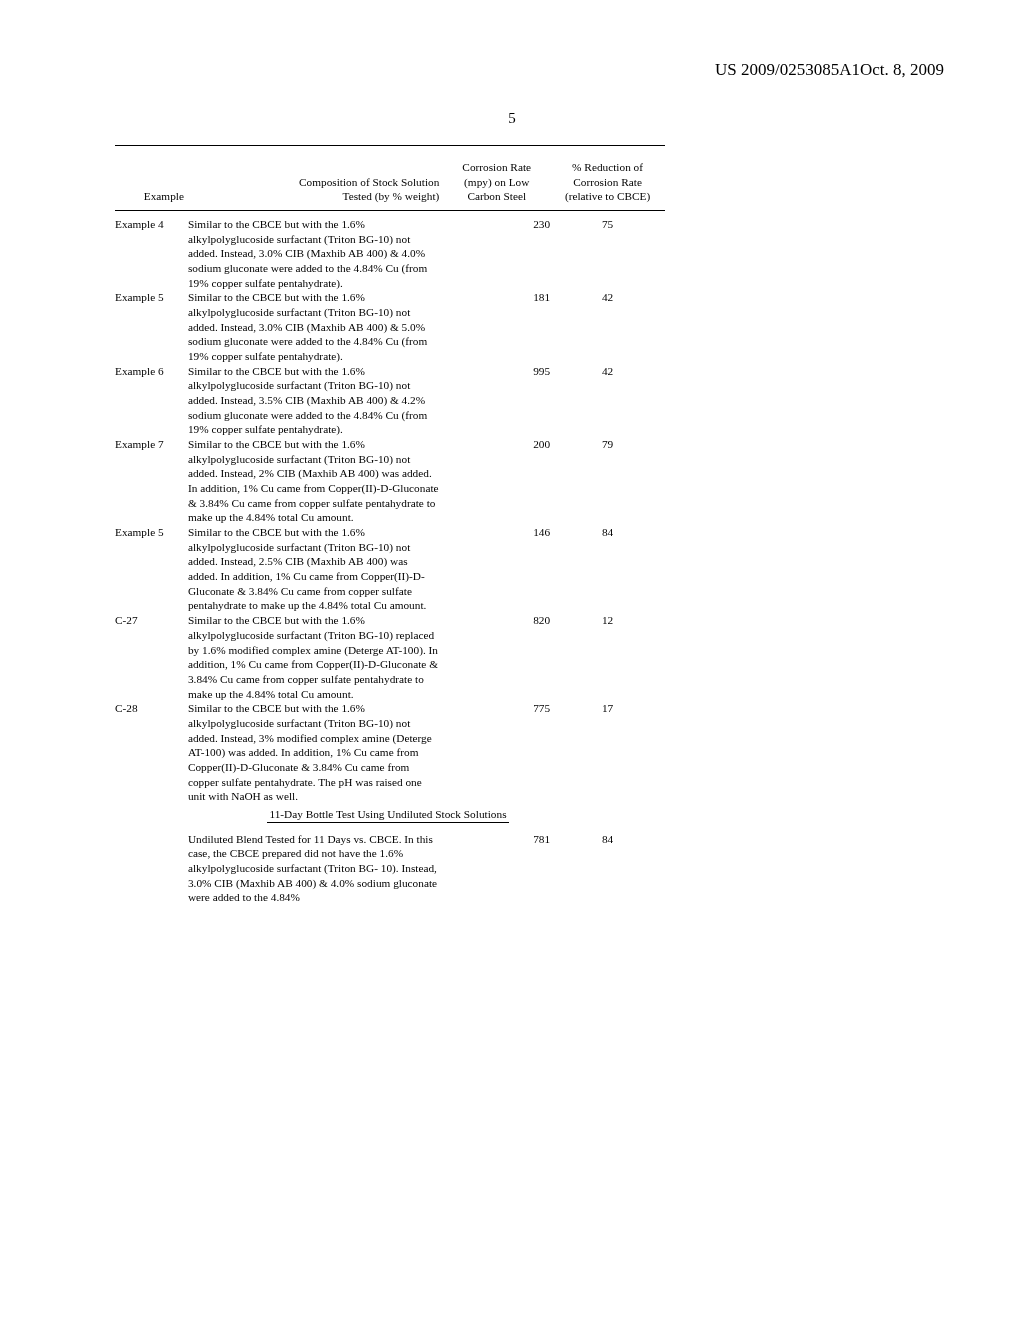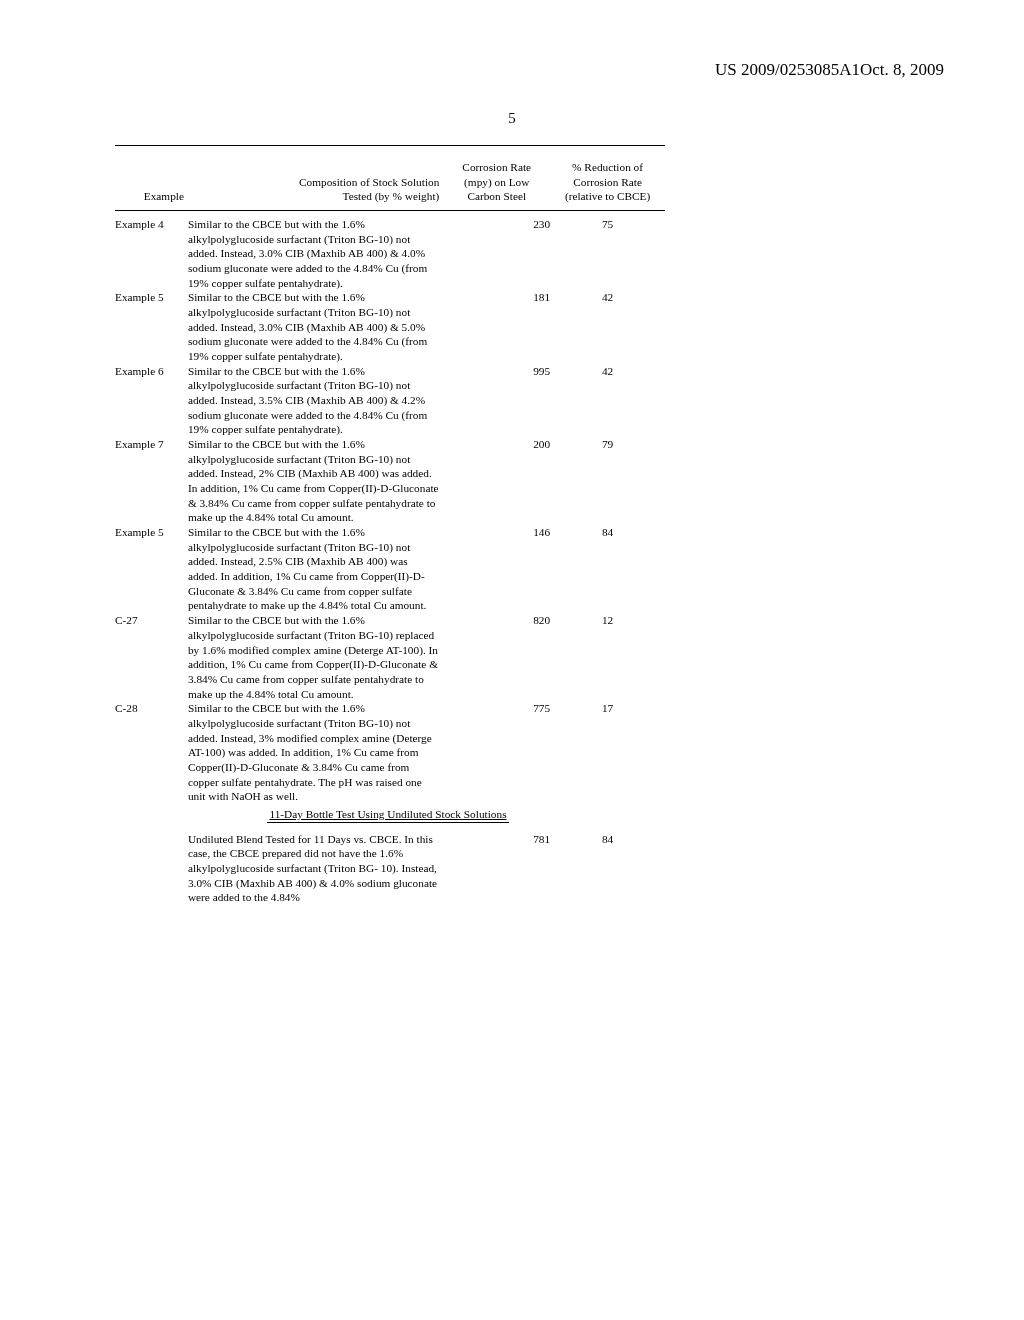--- a/index.html
+++ b/index.html
@@ -53,21 +53,21 @@
     thead tr th:nth-child(4) { text-align: center; margin-top: 7px; }
     tbody td {
       vertical-align: top;
       padding: 0 4px 0 0;
     }
     tbody td:nth-child(1) { width: 70px; white-space: nowrap; }
     tbody td:nth-child(2) { width: 260px; }
     tbody td:nth-child(3) { width: 110px; text-align: right; }
     tbody td:nth-child(4) { width: 110px; text-align: center; }
     .section-row td { text-align: center; padding-top: 3px; padding-bottom: 3px; }
-    .section-row td div { display: inline-block; border-bottom: 1px solid #000; width: auto; padding: 0 2px; text-decoration: underline; }
+    .section-row td div { display: inline-block; border-bottom: 1px solid #000; width: auto; padding: 0 2px; }
     tbody tr.spacer td { height: 6px; }
   </style>
 </head>
 <body>
 
 <div class="header">
   <div>US 2009/0253085A1</div>
   <div>Oct. 8, 2009</div>
 </div>
 

